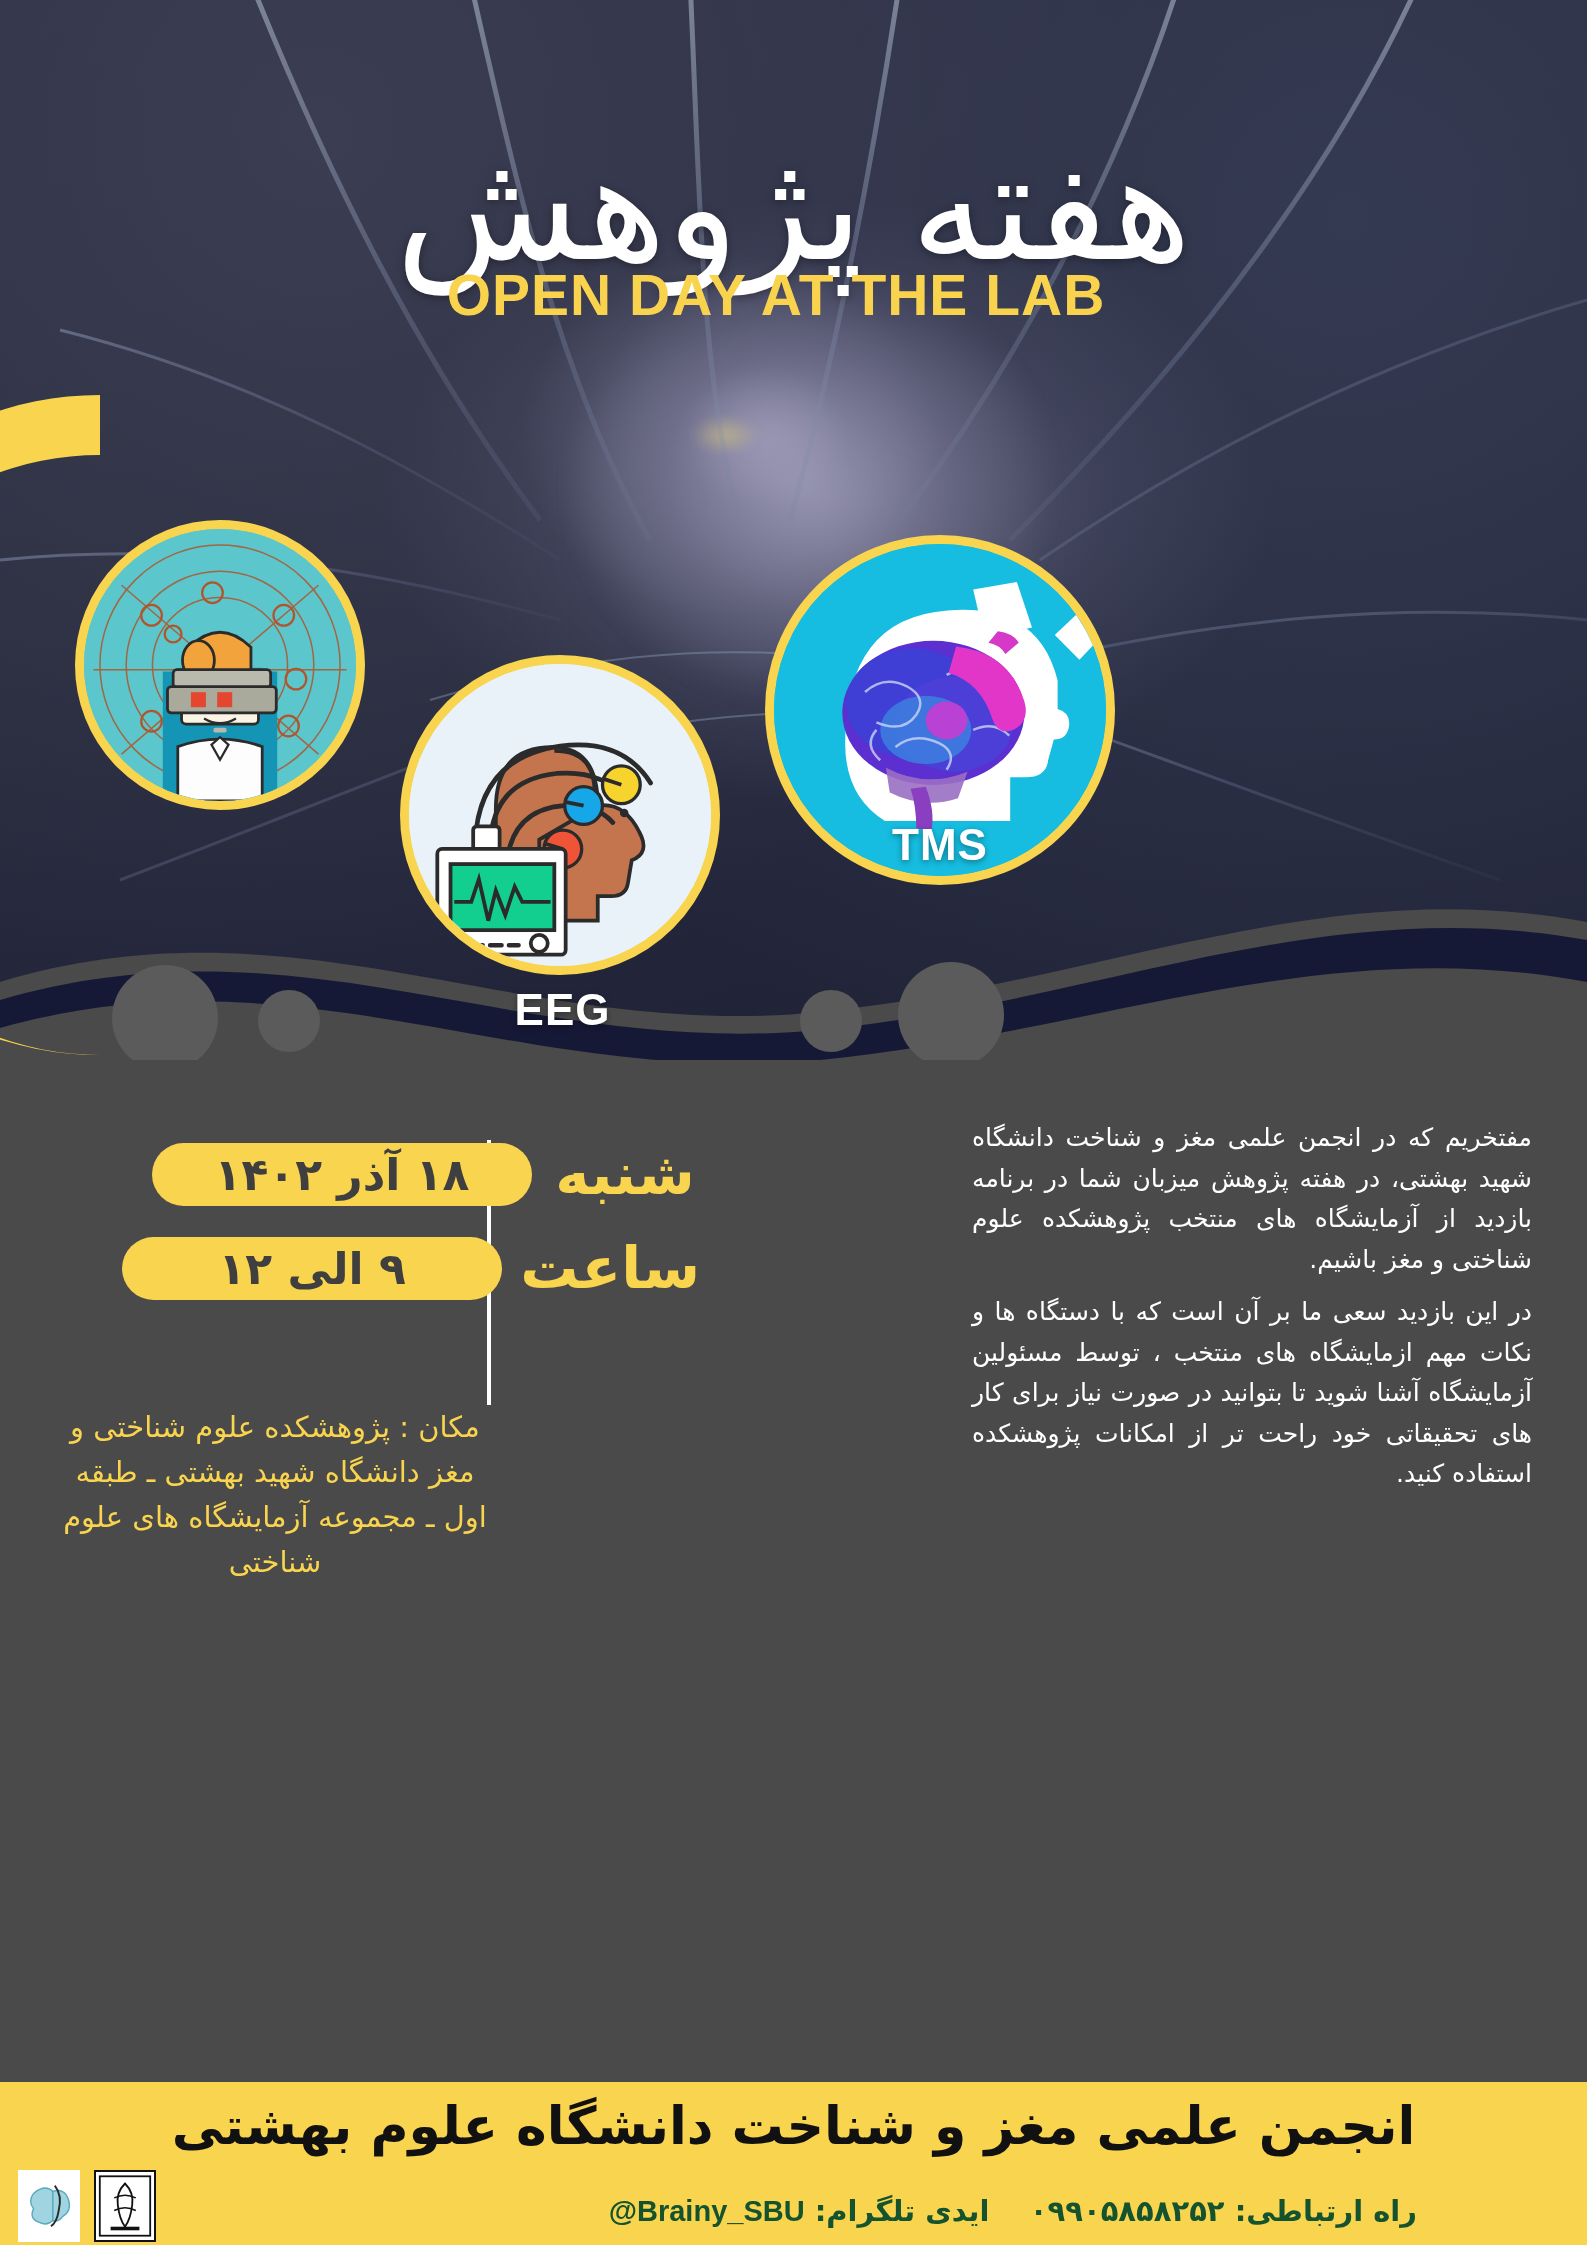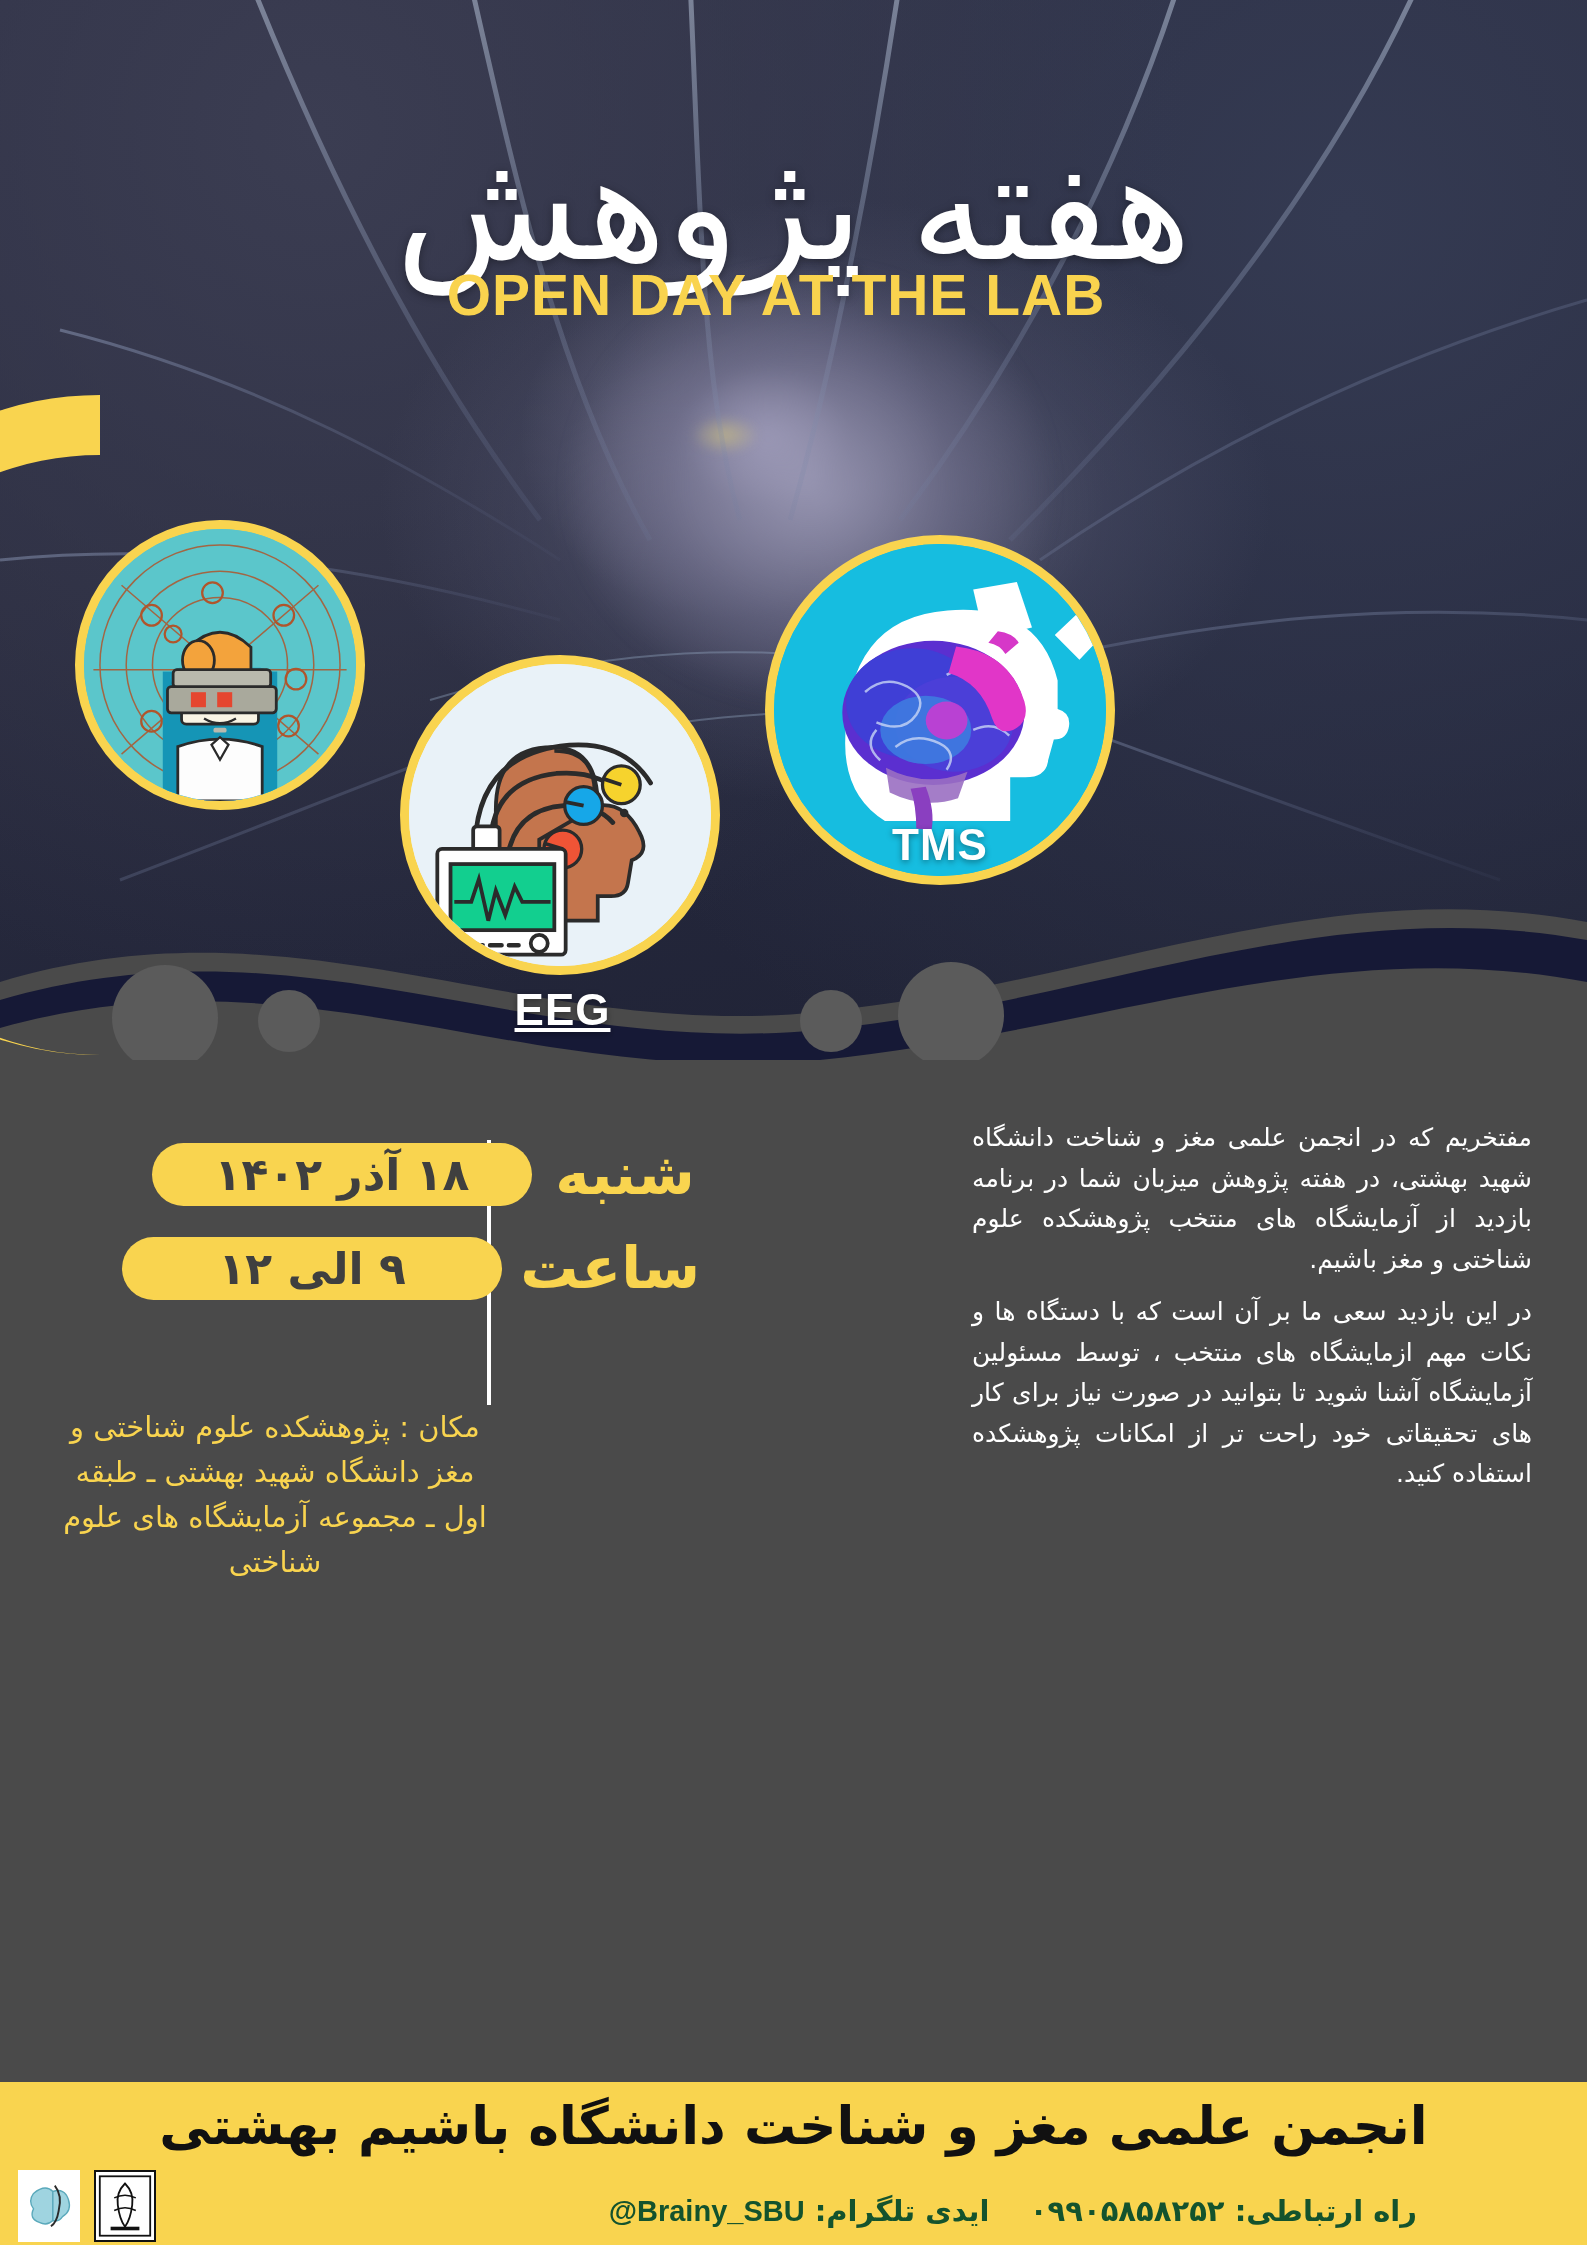--- a/index.html
+++ b/index.html
@@ -52,21 +52,21 @@
 
   
   .circ{position:absolute;border-radius:50%;overflow:hidden;border:9px solid #f9d44f;}
   .c-eye{left:75px;top:520px;width:290px;height:290px;background:#5bc6cb;}
   .c-eeg{left:400px;top:655px;width:320px;height:320px;background:#e8f2f8;}
   .c-tms{left:765px;top:535px;width:350px;height:350px;background:#16bde0;}
 
   .cap{position:absolute;color:#fff;font-weight:bold;font-size:44px;letter-spacing:1px;
        direction:ltr;font-family:"Liberation Sans",sans-serif;text-shadow:0 2px 6px rgba(0,0,0,.4);}
   .cap-eye{left:70px;top:808px;width:300px;text-align:center;}
-  .cap-eeg{left:420px;top:985px;width:285px;text-align:center;text-decoration:underline;}
+  .cap-eeg{left:420px;top:985px;width:285px;text-align:center;}
   .cap-tms{left:790px;top:820px;width:300px;text-align:center;}
 
   
   .bokeh{position:absolute;border-radius:50%;background:#5b5b5b;}
 
   
   .body-area{position:absolute;left:0;top:1060px;width:1587px;height:1020px;background:#4a4a4a;}
 
   
   .desc{
@@ -276,21 +276,21 @@
       <span class="pill">۱۸ آذر ۱۴۰۲</span>
     </div>
     <div class="row">
       <span class="lbl">ساعت</span>
       <span class="pill">۹ الی ۱۲</span>
     </div>
   </div>
   <div class="place">مکان : پژوهشکده علوم شناختی و مغز دانشگاه شهید بهشتی ـ طبقه اول ـ مجموعه آزمایشگاه های علوم شناختی</div>
 
   <div class="footer">
-    <div class="foot-title">انجمن علمی مغز و شناخت دانشگاه باشیم بهشتی</div>
+    <div class="foot-title">انجمن علمی مغز و شناخت دانشگاه علوم بهشتی</div>
 
     <div class="logos">
       <div class="logo">
         <svg viewBox="0 0 60 70" width="54" height="64">
           <rect x="2" y="2" width="56" height="66" fill="#fff" stroke="#111" stroke-width="2"></rect>
           <path d="M30,10 q10,10 8,24 q-2,16 -8,24 q-6,-8 -8,-24 q-2,-14 8,-24 Z" fill="none" stroke="#111" stroke-width="2"></path>
           <path d="M18,26 q12,-6 24,0 M18,40 q12,-6 24,0" stroke="#111" stroke-width="1.6" fill="none"></path>
           <rect x="14" y="58" width="32" height="4" fill="#111"></rect>
         </svg>
       </div>

